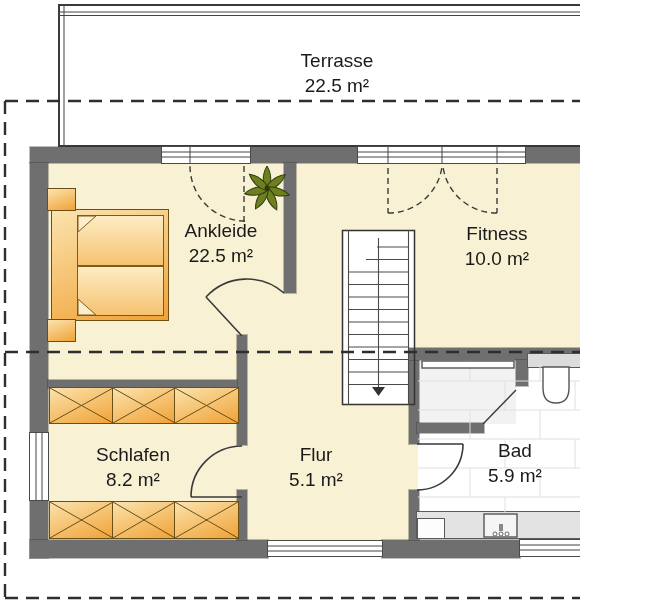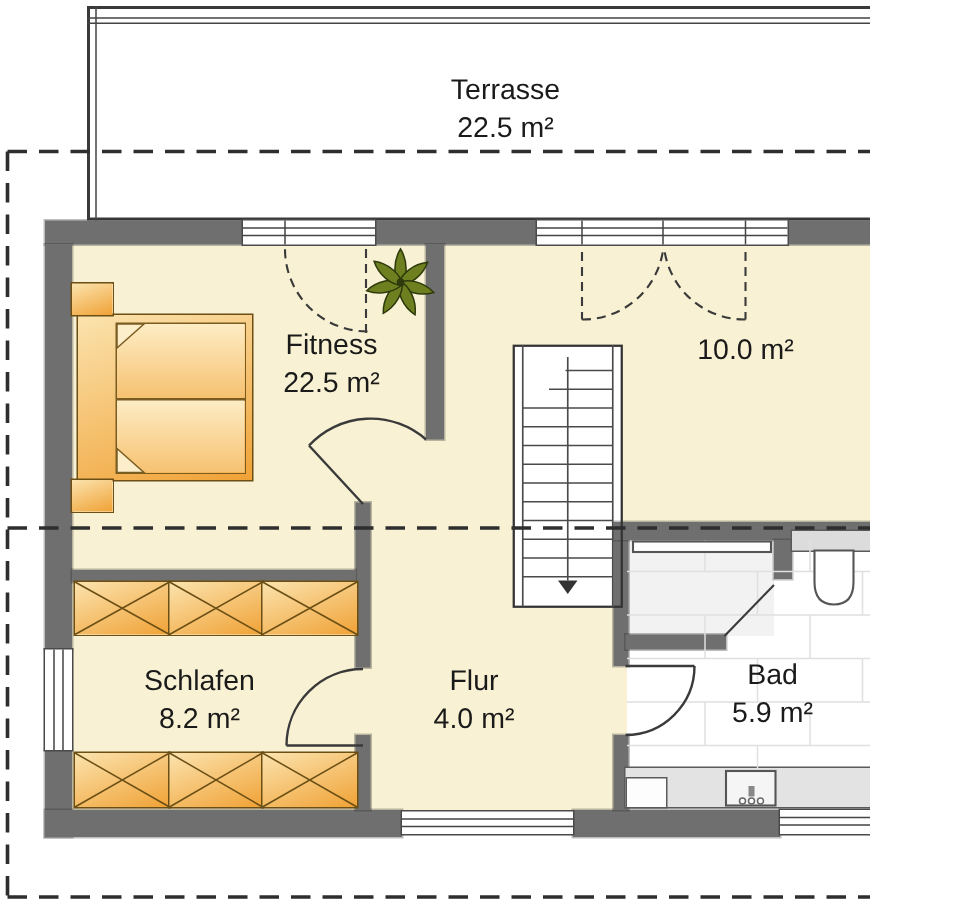--- a/index.html
+++ b/index.html
@@ -176,32 +176,33 @@
       <path class="leaf" transform="rotate(310)" d="M0,2 C5,-4 5,-15 0,-23 C-5,-15 -5,-4 0,2 Z"></path>
       <circle cx="0" cy="-1" r="2.5" fill="#2e3a0c"></circle>
     </g>
   </svg>
 
   <div class="lbl" style="left:337px;top:48px;">
     <span>Terrasse</span>
     <span>22.5 m²</span>
   </div>
   <div class="lbl" style="left:221px;top:218px;">
+    <span>Ankleide</span>
+    <span>22.5 m²</span>
+  </div>
+  <div class="lbl" style="left:497px;top:221px;">
     <span>Fitness</span>
-    <span>22.5 m²</span>
-  </div>
-  <div class="lbl" style="left:497px;top:221px;">
     <span>10.0 m²</span>
   </div>
   <div class="lbl" style="left:133px;top:442px;">
     <span>Schlafen</span>
     <span>8.2 m²</span>
   </div>
   <div class="lbl" style="left:316px;top:442px;">
     <span>Flur</span>
-    <span>4.0 m²</span>
+    <span>5.1 m²</span>
   </div>
   <div class="lbl" style="left:515px;top:438px;">
     <span>Bad</span>
     <span>5.9 m²</span>
   </div>
 
 </div>
 
 </body></html>

